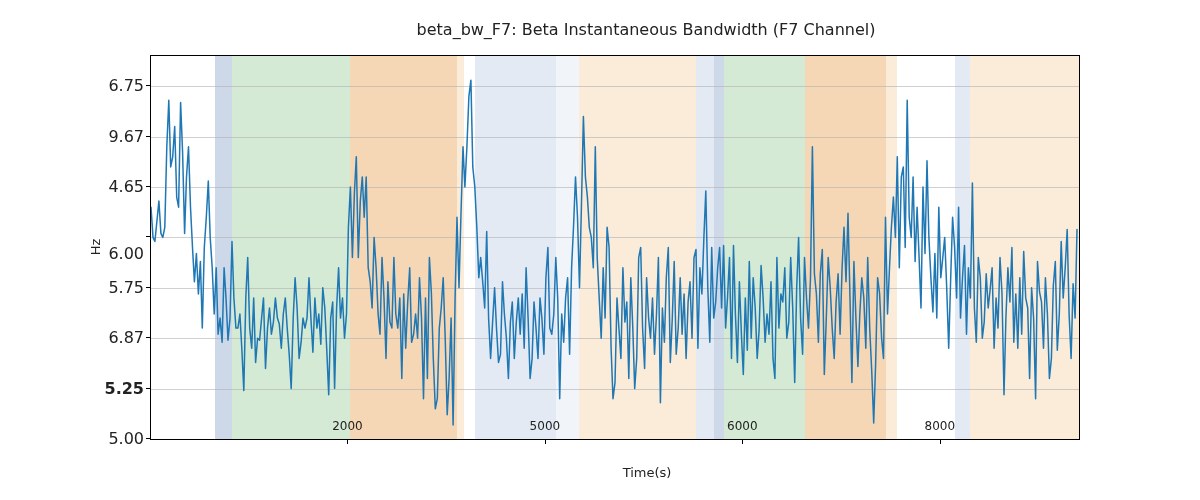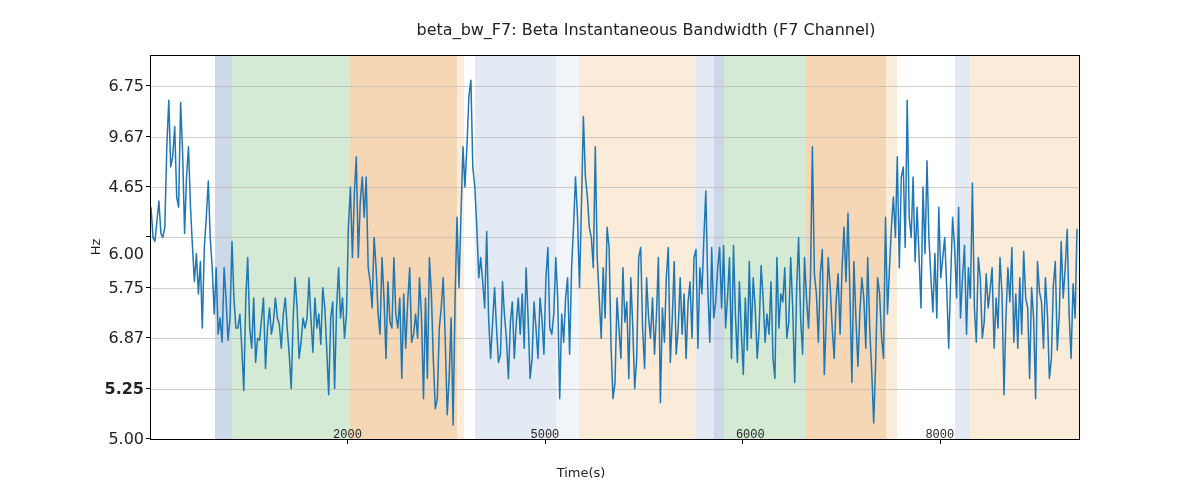--- a/index.html
+++ b/index.html
@@ -66,35 +66,34 @@
   .ytick {
     position: absolute;
     right: 1056px;
     width: 40px;
     text-align: right;
     font-size: 16px;
     transform: translateY(-50%);
   }
   .xtick {
     position: absolute;
-    top: 428px;
+    top: 419px;
     font-size: 12px;
     transform: translateX(-50%);
-    font-family: Liberation Mono, monospace;
   }
   .ylabel {
     position: absolute;
     left: 95px;
     top: 247px;
     transform: translate(-50%, -50%) rotate(-90deg);
     font-size: 13px;
   }
   .xlabel {
     position: absolute;
-    left: 581px;
+    left: 647px;
     top: 465px;
     transform: translateX(-50%);
     font-size: 13px;
   }
   .tickmark-x {
     position: absolute;
     top: 440px;
     width: 0;
     height: 4px;
     border-left: 1px solid #000;
@@ -159,17 +158,17 @@
     <div class="ytick" style="top: 186.026px;">4.65</div>
     <div class="tickmark-y" style="top: 186.026px;"></div>
     <div class="ytick" style="top: 135.632px;">9.67</div>
     <div class="tickmark-y" style="top: 135.632px;"></div>
     <div class="ytick" style="top: 85.2368px;">6.75</div>
     <div class="tickmark-y" style="top: 85.2368px;"></div>
     <div class="xtick" style="left: 347.447px;">2000</div>
     <div class="tickmark-x" style="left: 347.447px;"></div>
     <div class="xtick" style="left: 544.894px;">5000</div>
     <div class="tickmark-x" style="left: 544.894px;"></div>
-    <div class="xtick" style="left: 742.34px; margin-left: 8px;">6000</div>
+    <div class="xtick" style="left: 742.34px;">6000</div>
     <div class="tickmark-x" style="left: 742.34px;"></div>
     <div class="xtick" style="left: 939.787px;">8000</div>
     <div class="tickmark-x" style="left: 939.787px;"></div>
   </div>
 
 </body></html>

